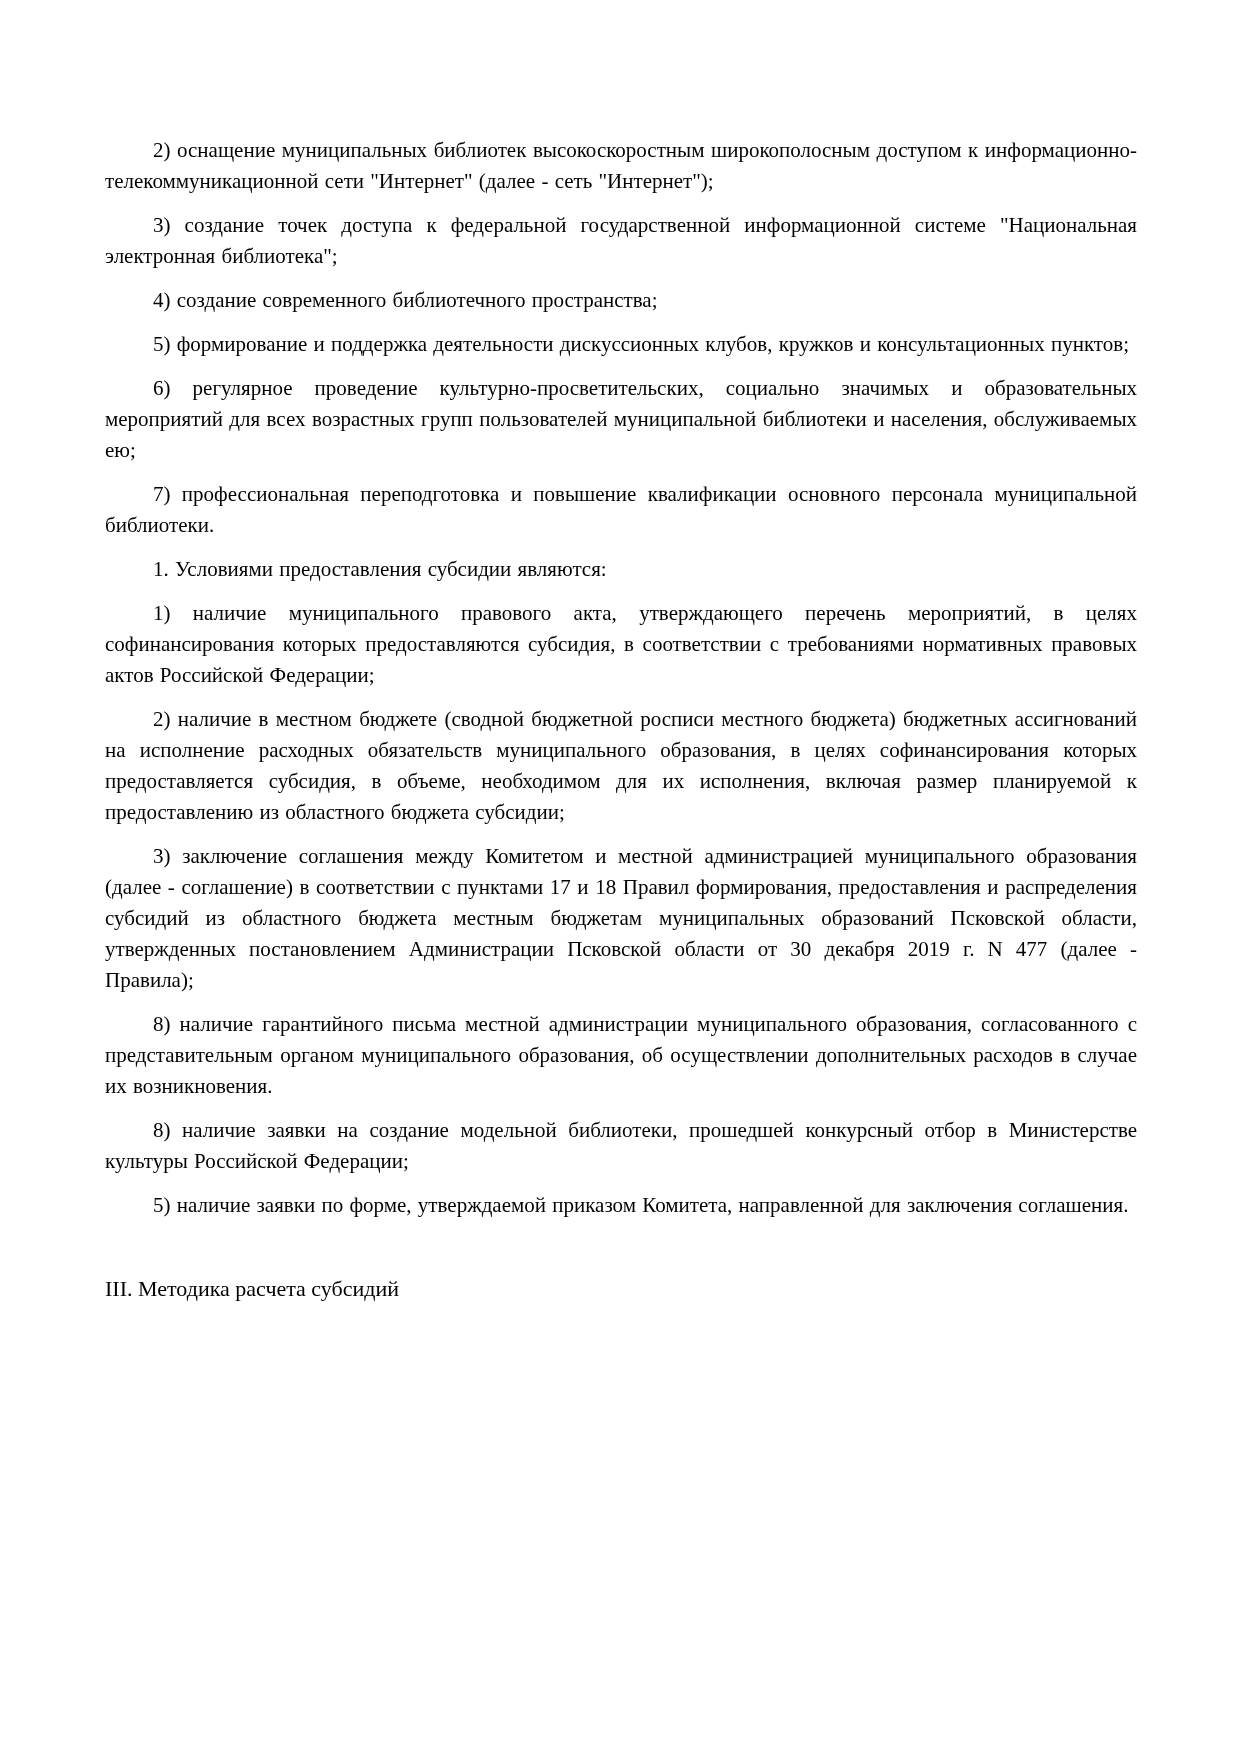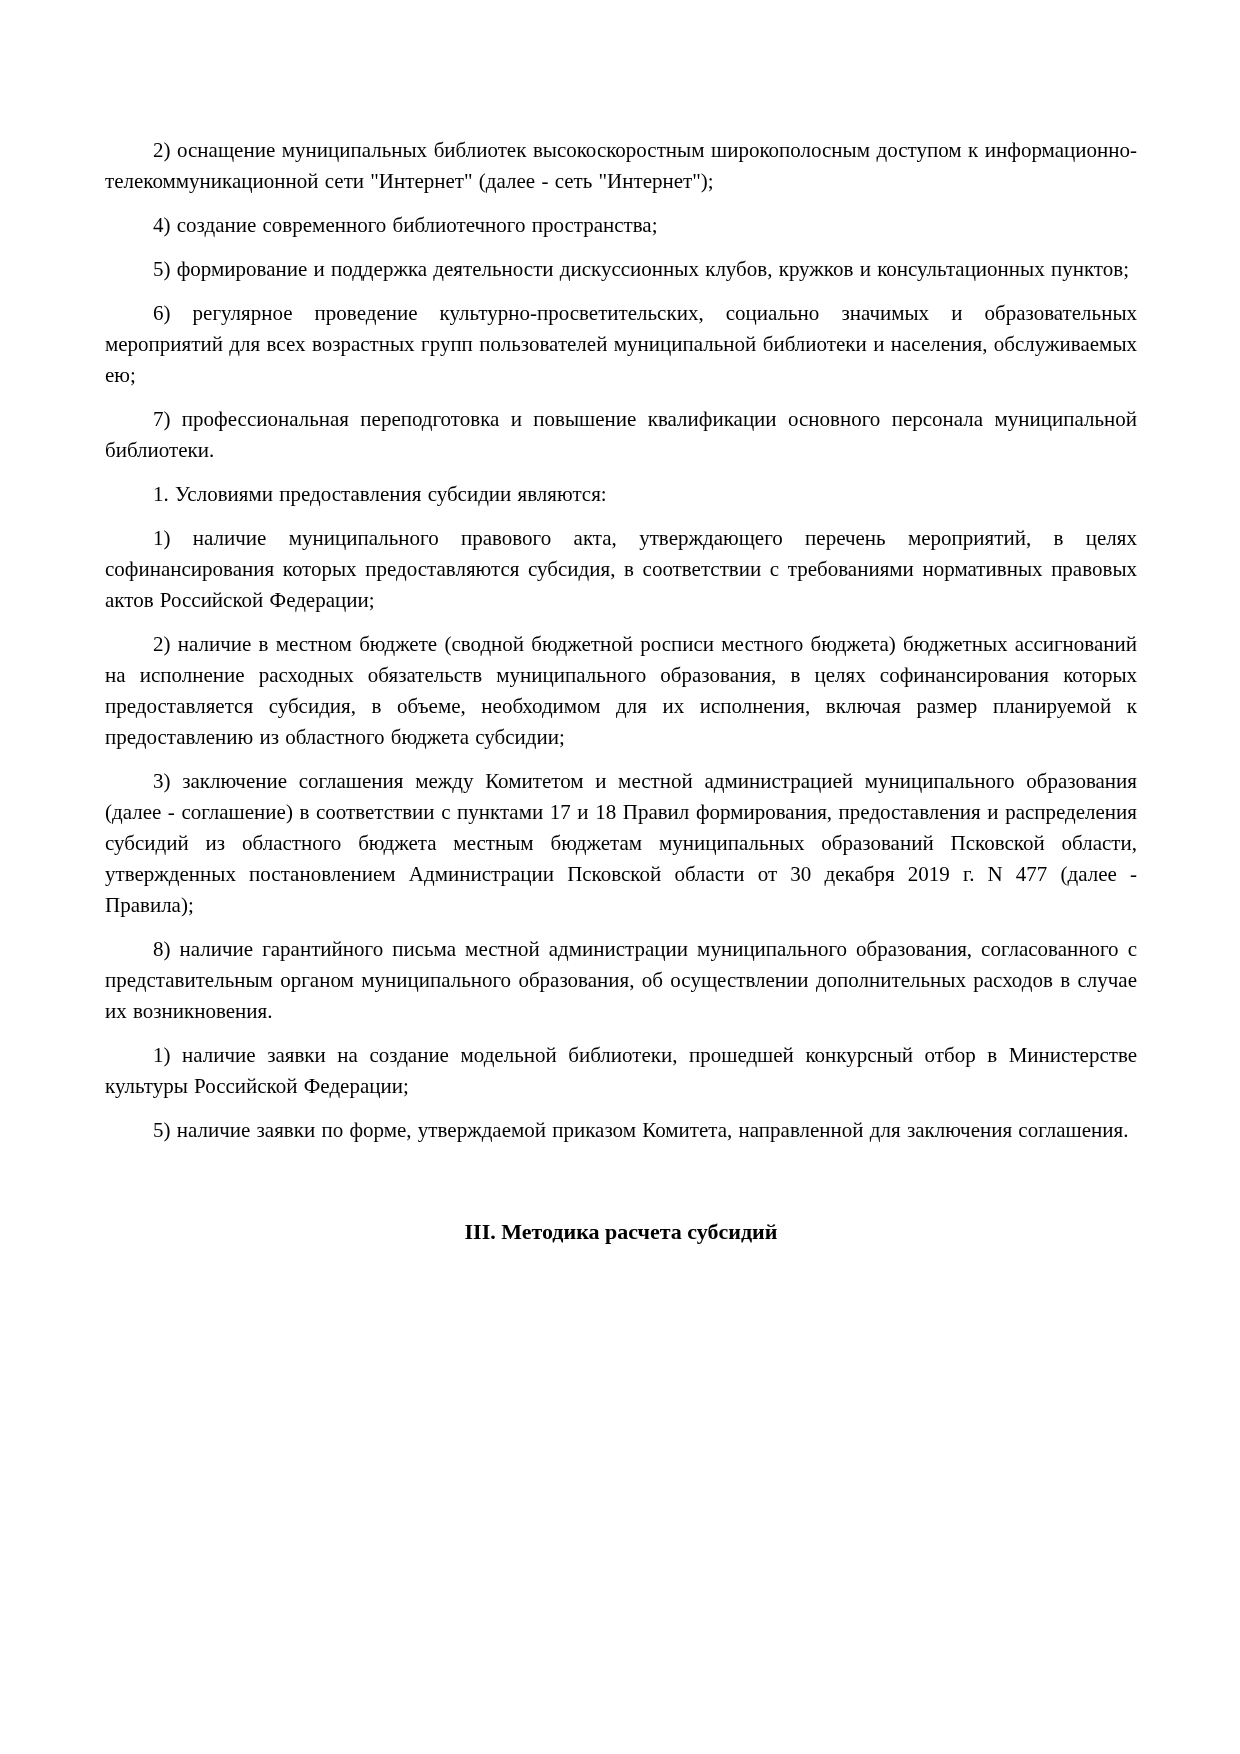--- a/index.html
+++ b/index.html
@@ -19,37 +19,38 @@
     line-height: 31px;
     overflow: hidden;
   }
   .para {
     margin: 0 0 13px 0;
     text-align: justify;
     text-indent: 48px;
     word-spacing: 1px;
   }
   .heading {
-    margin: 70px 0 13px 0;
-    text-align: center;
-    font-weight: bold;
+    margin: 52px 0 13px 0;
+    text-align: left;
+    font-weight: normal;
     font-size: 22px;
     line-height: 31px;
   }
 </style>
 </head>
 <body>
 
 <div class="page">
   <p class="para">2) оснащение муниципальных библиотек высокоскоростным широкополосным доступом к информационно-телекоммуникационной сети "Интернет" (далее - сеть "Интернет");</p>
+  <p class="para">3) создание точек доступа к федеральной государственной информационной системе "Национальная электронная библиотека";</p>
   <p class="para">4) создание современного библиотечного пространства;</p>
   <p class="para">5) формирование и поддержка деятельности дискуссионных клубов, кружков и консультационных пунктов;</p>
   <p class="para">6) регулярное проведение культурно-просветительских, социально значимых и образовательных мероприятий для всех возрастных групп пользователей муниципальной библиотеки и населения, обслуживаемых ею;</p>
   <p class="para">7) профессиональная переподготовка и повышение квалификации основного персонала муниципальной библиотеки.</p>
   <p class="para">1. Условиями предоставления субсидии являются:</p>
   <p class="para">1) наличие муниципального правового акта, утверждающего перечень мероприятий, в целях софинансирования которых предоставляются субсидия, в соответствии с требованиями нормативных правовых актов Российской Федерации;</p>
   <p class="para">2) наличие в местном бюджете (сводной бюджетной росписи местного бюджета) бюджетных ассигнований на исполнение расходных обязательств муниципального образования, в целях софинансирования которых предоставляется субсидия, в объеме, необходимом для их исполнения, включая размер планируемой к предоставлению из областного бюджета субсидии;</p>
   <p class="para">3) заключение соглашения между Комитетом и местной администрацией муниципального образования (далее - соглашение) в соответствии с пунктами 17 и 18 Правил формирования, предоставления и распределения субсидий из областного бюджета местным бюджетам муниципальных образований Псковской области, утвержденных постановлением Администрации Псковской области от 30 декабря 2019 г. N 477 (далее - Правила);</p>
   <p class="para">8) наличие гарантийного письма местной администрации муниципального образования, согласованного с представительным органом муниципального образования, об осуществлении дополнительных расходов в случае их возникновения.</p>
-  <p class="para">1) наличие заявки на создание модельной библиотеки, прошедшей конкурсный отбор в Министерстве культуры Российской Федерации;</p>
+  <p class="para">8) наличие заявки на создание модельной библиотеки, прошедшей конкурсный отбор в Министерстве культуры Российской Федерации;</p>
   <p class="para">5) наличие заявки по форме, утверждаемой приказом Комитета, направленной для заключения соглашения.</p>
   <h2 class="heading">III. Методика расчета субсидий</h2>
 </div>
 
 </body></html>

